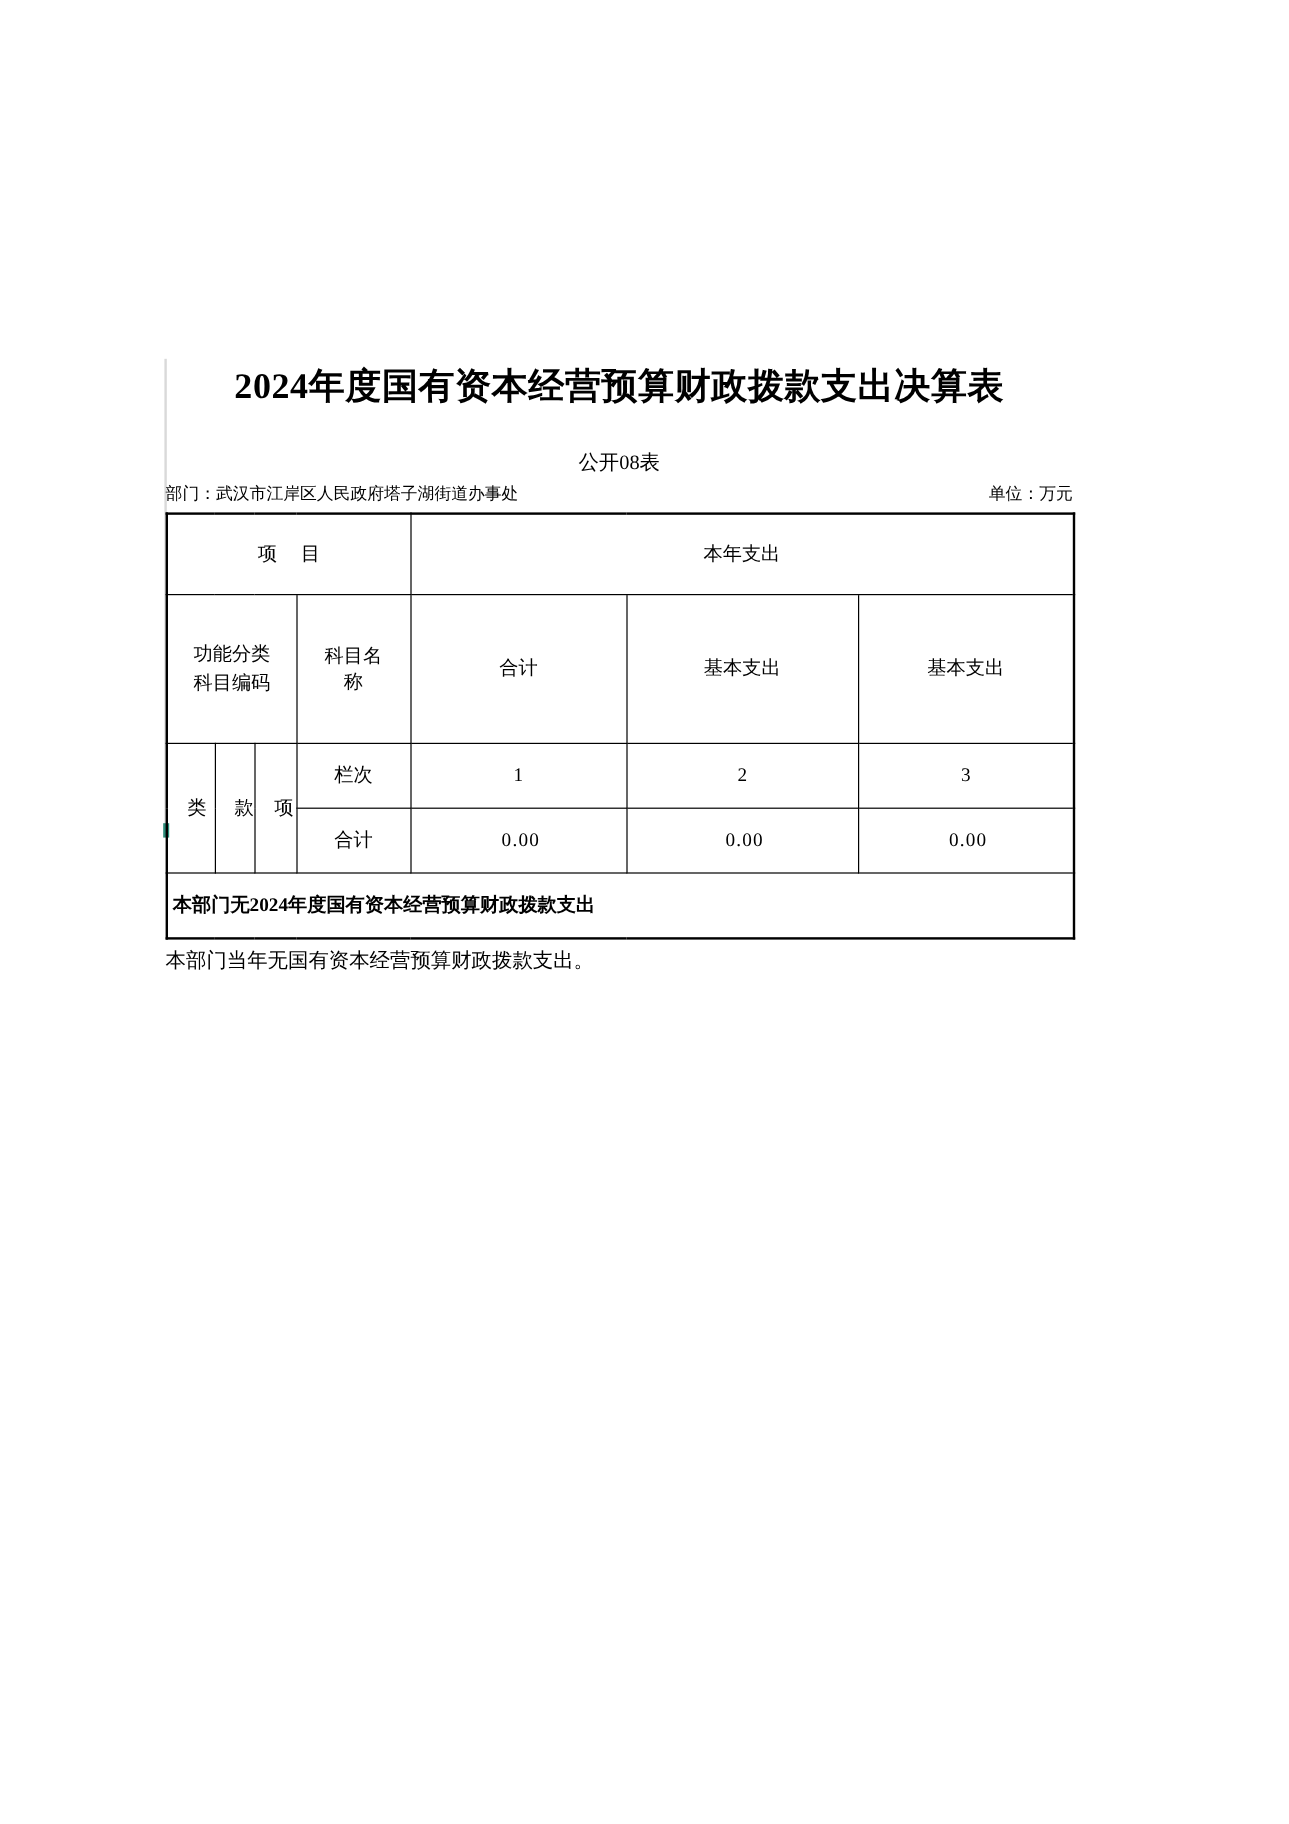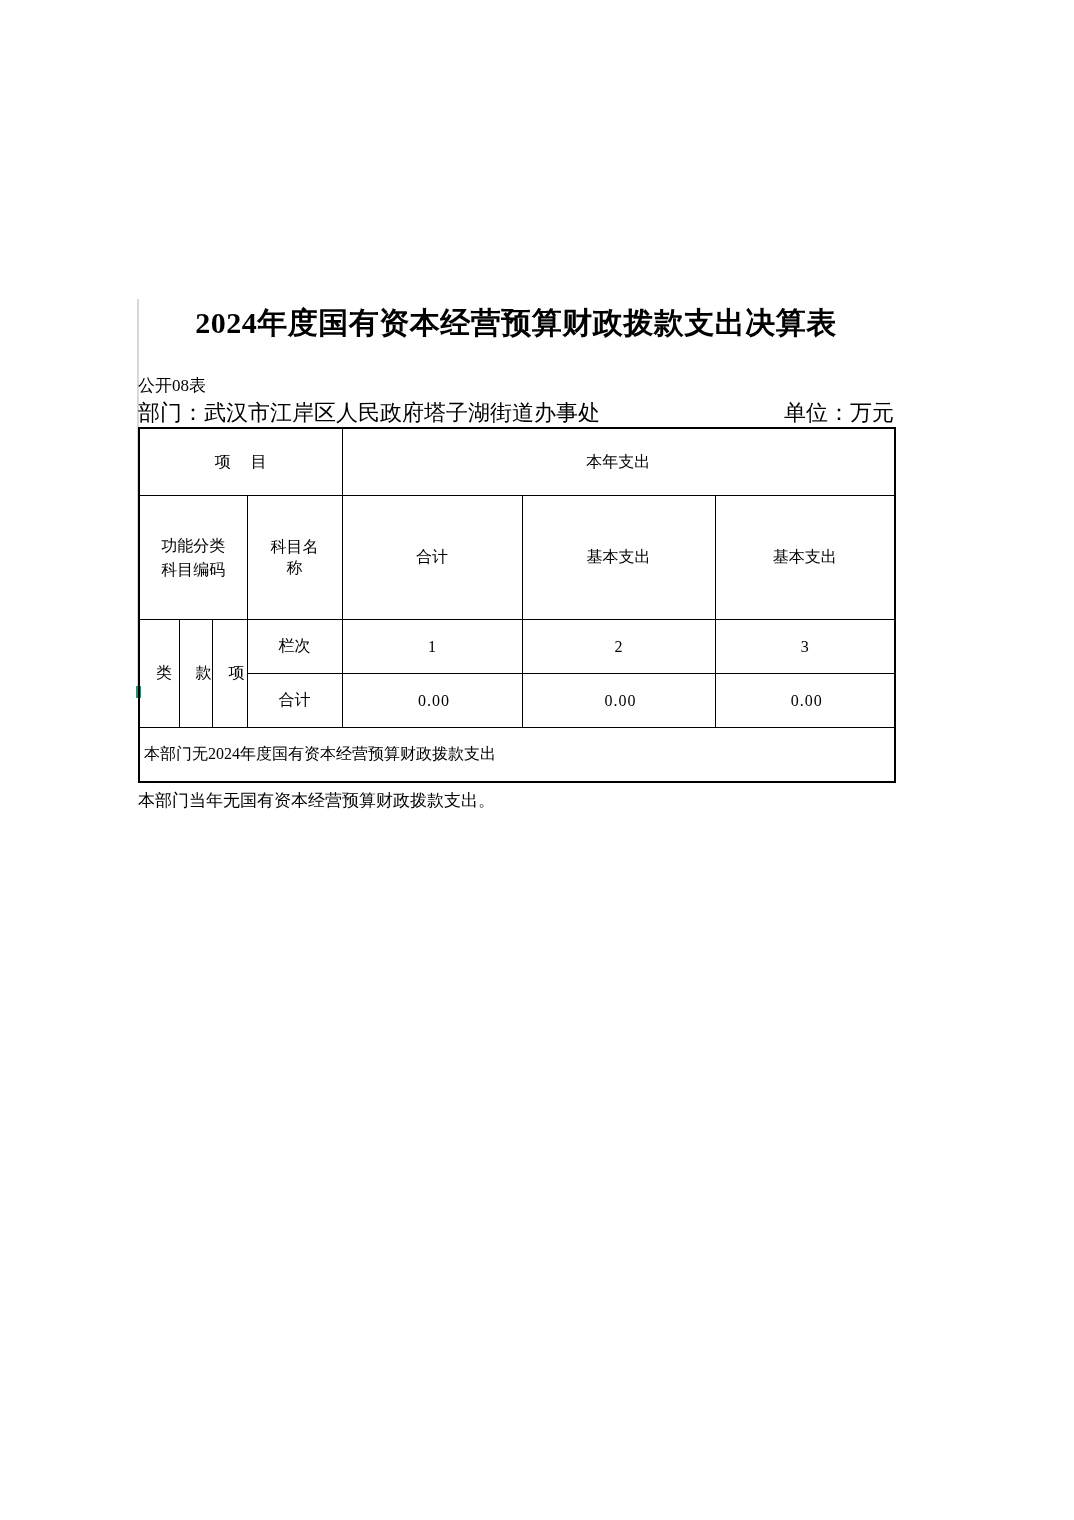--- a/index.html
+++ b/index.html
@@ -43,28 +43,28 @@
     padding-top: 303px;
     font-size: 30px;
     font-weight: bold;
     text-align: center;
     letter-spacing: 0.5px;
     line-height: 40px;
   }
   .form-code {
     margin-top: 32px;
     font-size: 17px;
-    text-align: left;
+    text-align: center;
     line-height: 21px;
   }
   .meta-row {
     margin-top: 6px;
     display: flex;
     justify-content: space-between;
-    font-size: 22px;
+    font-size: 14px;
     line-height: 22px;
   }
   table.budget {
     margin-top: 3px;
     width: 756px;
     table-layout: fixed;
     border-collapse: collapse;
     border: 2px solid #000000;
   }
   table.budget td {
@@ -72,21 +72,21 @@
     text-align: center;
     vertical-align: middle;
     font-size: 16px;
     padding: 16px;
     overflow: hidden;
   }
   table.budget tr.r1 td { height: 34px; }
   table.budget tr.r2 td { height: 91px; }
   table.budget tr.r3 td { height: 21px; }
   table.budget tr.r4 td { height: 21px; }
-  table.budget tr.r5 td { height: 21px; }
+  table.budget tr.r5 td { height: 21px; font-weight: bold; }
   table.budget td.pre {
     white-space: pre-line;
     line-height: 1.5;
   }
   table.budget td.num {
     padding-right: 12px;
     letter-spacing: 1px;
   }
   table.budget td.leftcell {
     text-align: left;

